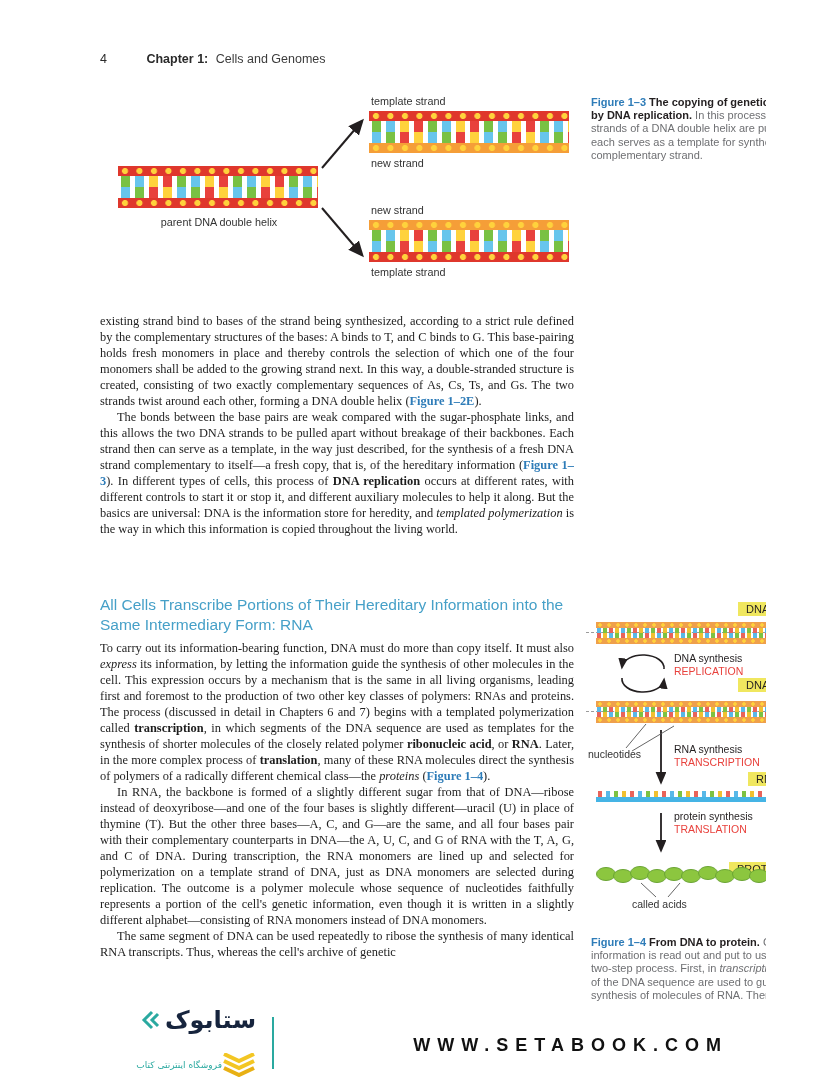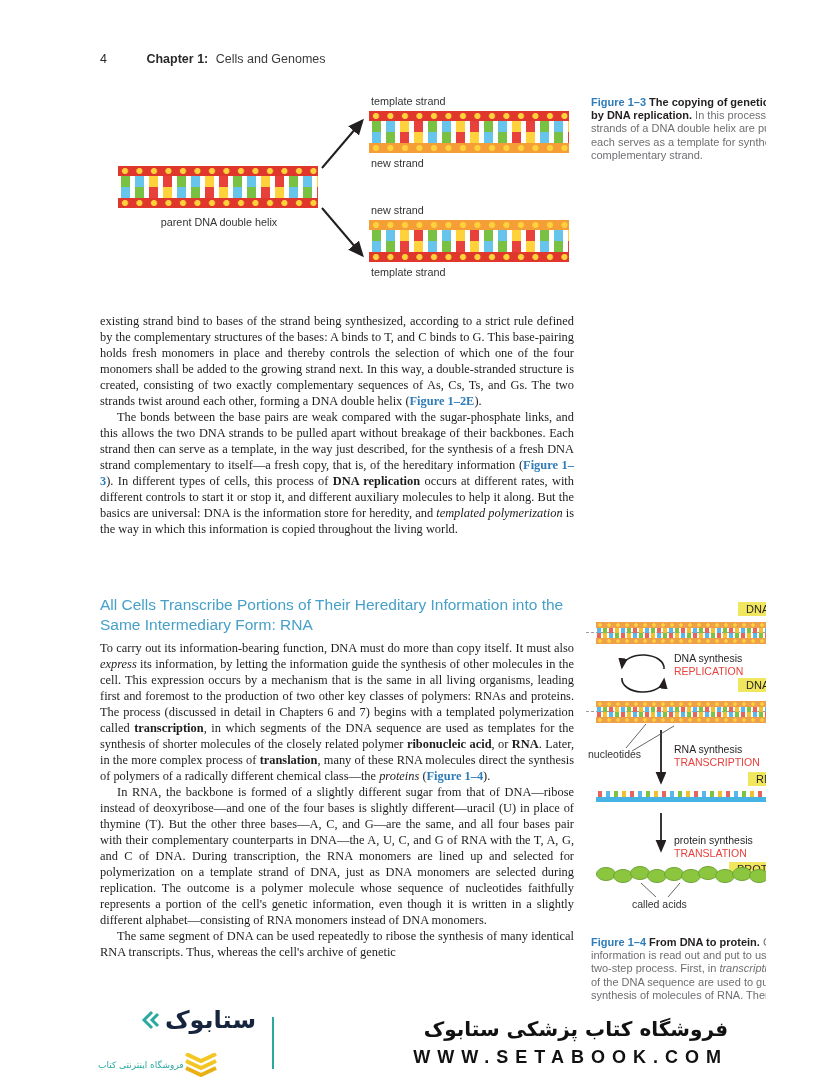--- a/index.html
+++ b/index.html
@@ -119,21 +119,21 @@
 
   
   .site-footer {
     position:absolute; left:0; right:0; top:1005px; height:75px; background:#ffffff;
     display:flex; align-items:center; padding:0 38px 0 45px; gap:16px;
   }
   .logo { width:158px; display:flex; flex-direction:column; }
   .logo-row { display:flex; align-items:center; gap:4px; direction:rtl; }
   .logo-title { font-family:"DejaVu Sans", sans-serif; font-weight:bold;
                 font-size:24px; color:#16243d; line-height:1; }
-  .logo-bottom { display:flex; align-items:center; justify-content:flex-start; margin-top:21px; }
+  .logo-bottom { display:flex; align-items:center; justify-content:flex-end; margin-top:21px; }
   .logo-sub { font-family:"DejaVu Sans", sans-serif; font-size:9px; color:#2aa9a0; direction:rtl; }
   .vline { width:2px; height:52px; background:#2aa9a0; }
   .footer-text { flex:1; text-align:right; }
   .store-title { font-family:"DejaVu Sans", sans-serif; font-weight:bold;
                  font-size:20px; color:#111; direction:rtl; line-height:1.25; }
   .website { font-family:"Liberation Sans", sans-serif; font-weight:bold;
              font-size:18px; letter-spacing:7px; color:#111; margin-top:5px; }
 </style>
 </head>
 <body>
@@ -262,21 +262,21 @@
       <span class="r">TRANSCRIPTION</span>
     </div>
 
     <span class="ylabel" style="left:162px; top:172px;">RNA</span>
 
     <div class="rna" style="left:10px; top:191px; width:200px;">
       <div class="ticks"></div>
       <div class="bar"></div>
     </div>
 
-    <div class="proc" style="left:88px; top:234px;">
+    <div class="proc" style="left:88px; top:210px;">
       <span>protein synthesis</span><br>
       <span class="r">TRANSLATION</span>
     </div>
 
     <span class="ylabel" style="left:143px; top:262px;">PROTEIN</span>
 
     <svg style="position:absolute; left:10px; top:264px;" width="196" height="22" viewBox="0 0 196 22">
       <ellipse cx="10" cy="10" rx="9.5" ry="6.5" fill="#8cc63f" stroke="#6aa434"></ellipse>
       <ellipse cx="27" cy="12" rx="9.5" ry="6.5" fill="#8cc63f" stroke="#6aa434"></ellipse>
       <ellipse cx="44" cy="9" rx="9.5" ry="6.5" fill="#8cc63f" stroke="#6aa434"></ellipse>
@@ -308,18 +308,17 @@
         <span class="logo-sub">فروشگاه اینترنتی کتاب</span>
         <svg width="34" height="24" viewBox="0 0 34 24">
           <path d="M2,1 L17,8 L32,1" fill="none" stroke="#f3c623" stroke-width="4"></path>
           <path d="M2,8 L17,15 L32,8" fill="none" stroke="#f3c623" stroke-width="4"></path>
           <path d="M2,15 L17,22 L32,15" fill="none" stroke="#e8b014" stroke-width="4"></path>
         </svg>
       </div>
     </div>
     <div class="vline"></div>
     <div class="footer-text">
-      <div class="store-title">فروشگاه کتاب پزشکی ستابوک</div>
       <div class="website">WWW.SETABOOK.COM</div>
     </div>
   </div>
 
 </div>
 
 </body></html>

